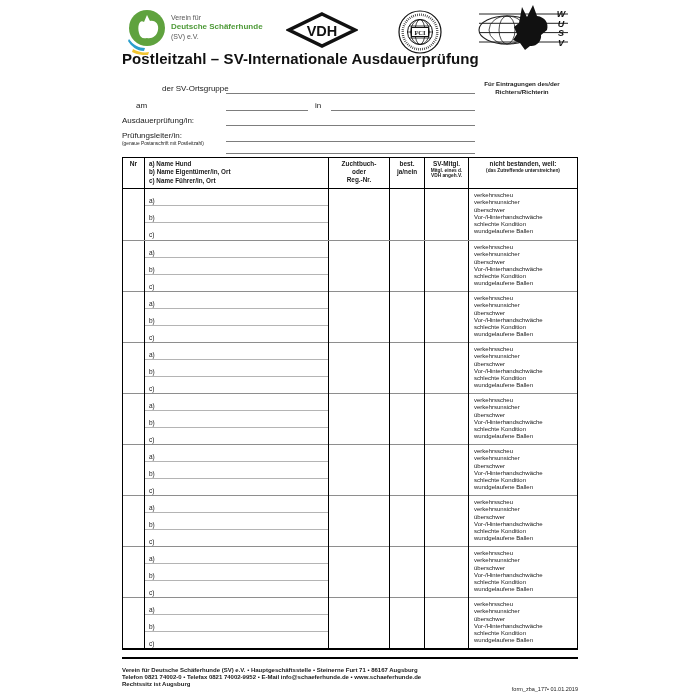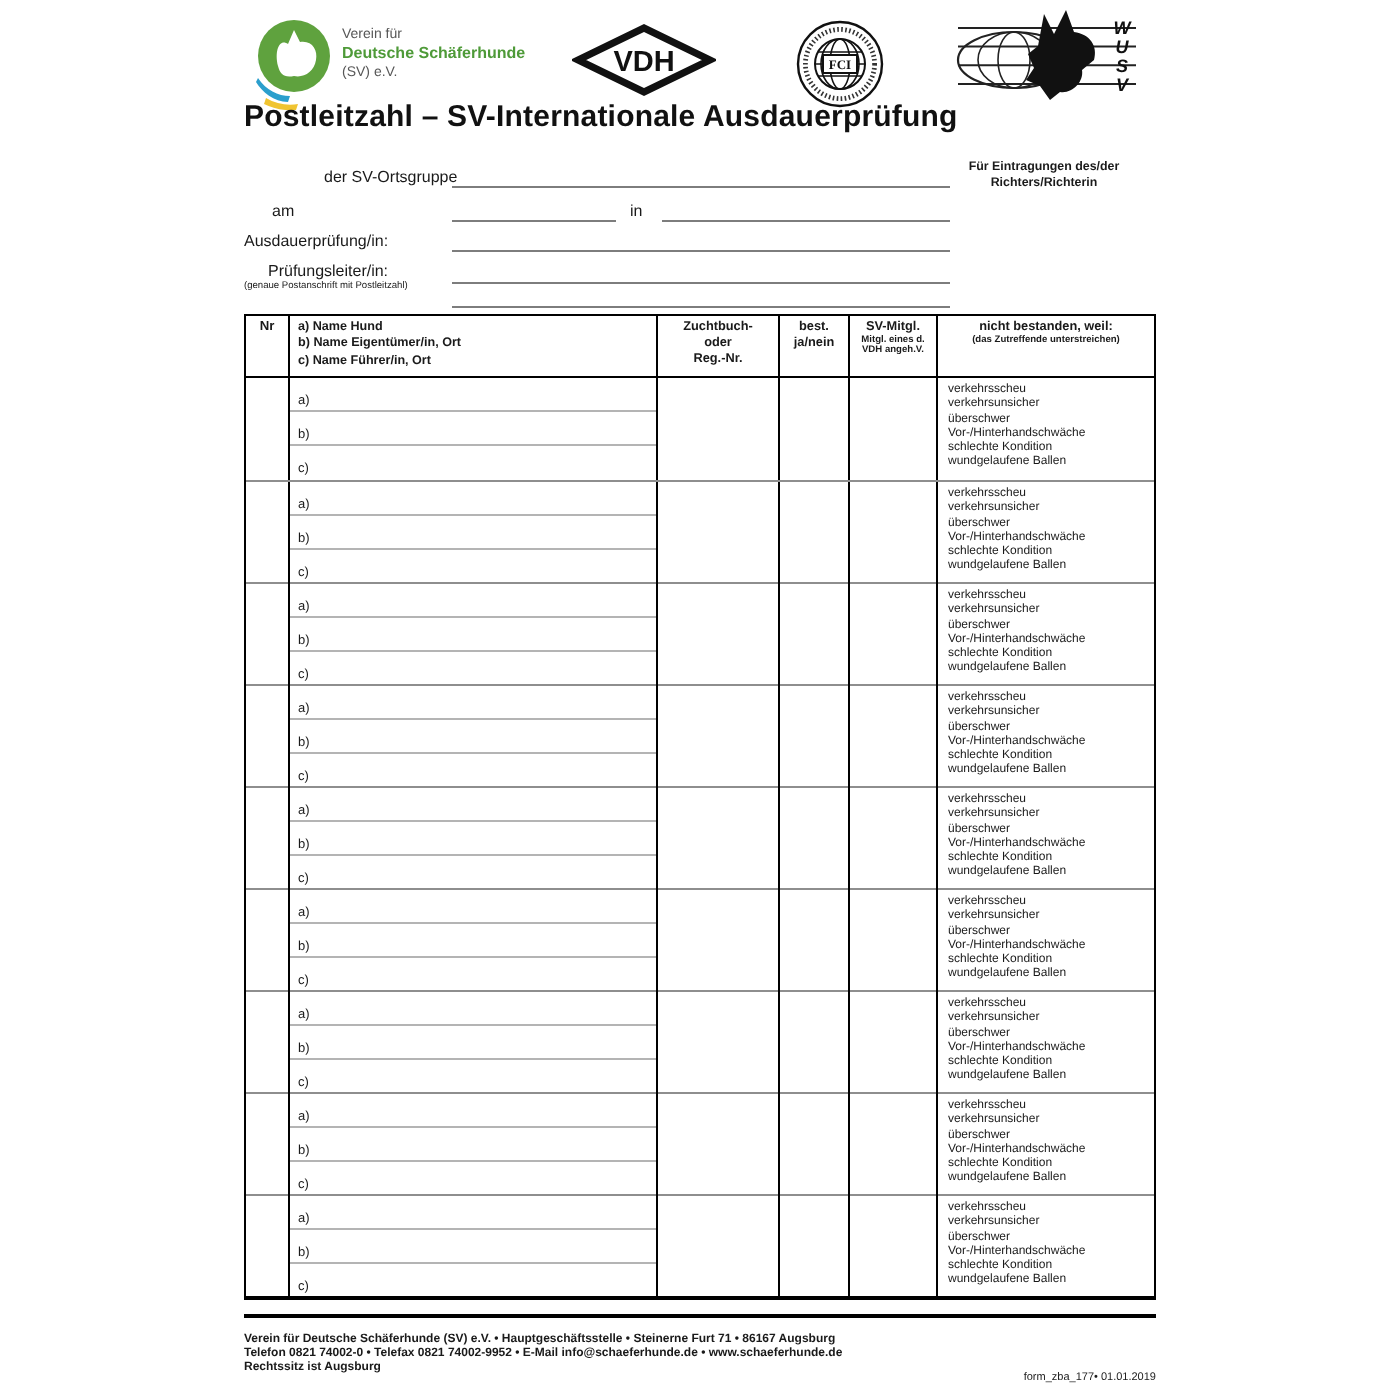--- a/index.html
+++ b/index.html
@@ -112,21 +112,21 @@
 <div class="uline" style="left:226px;top:93px;width:249px;"></div>
 
 <div class="abs flabel" style="left:136px;top:101px;">am</div>
 <div class="uline" style="left:226px;top:110px;width:82px;"></div>
 <div class="abs flabel" style="left:315px;top:101px;text-align:center;">in</div>
 <div class="uline" style="left:331px;top:110px;width:144px;"></div>
 
 <div class="abs flabel" style="left:122px;top:116px;">Ausdauerprüfung/in:</div>
 <div class="uline" style="left:226px;top:125px;width:249px;"></div>
 
-<div class="abs flabel" style="left:122px;top:131px;margin-left:12px;">Prüfungsleiter/in:</div>
+<div class="abs flabel" style="left:122px;top:131px;">Prüfungsleiter/in:</div>
 <div class="abs fsub" style="left:122px;top:141px;">(genaue Postanschrift mit Postleitzahl)</div>
 <div class="uline" style="left:226px;top:141px;width:249px;"></div>
 <div class="uline" style="left:226px;top:153px;width:249px;"></div>
 
 <div class="abs note">
   <div>Für Eintragungen des/der</div>
   <div>Richters/Richterin</div>
 </div>
 
 <div class="abs table">

